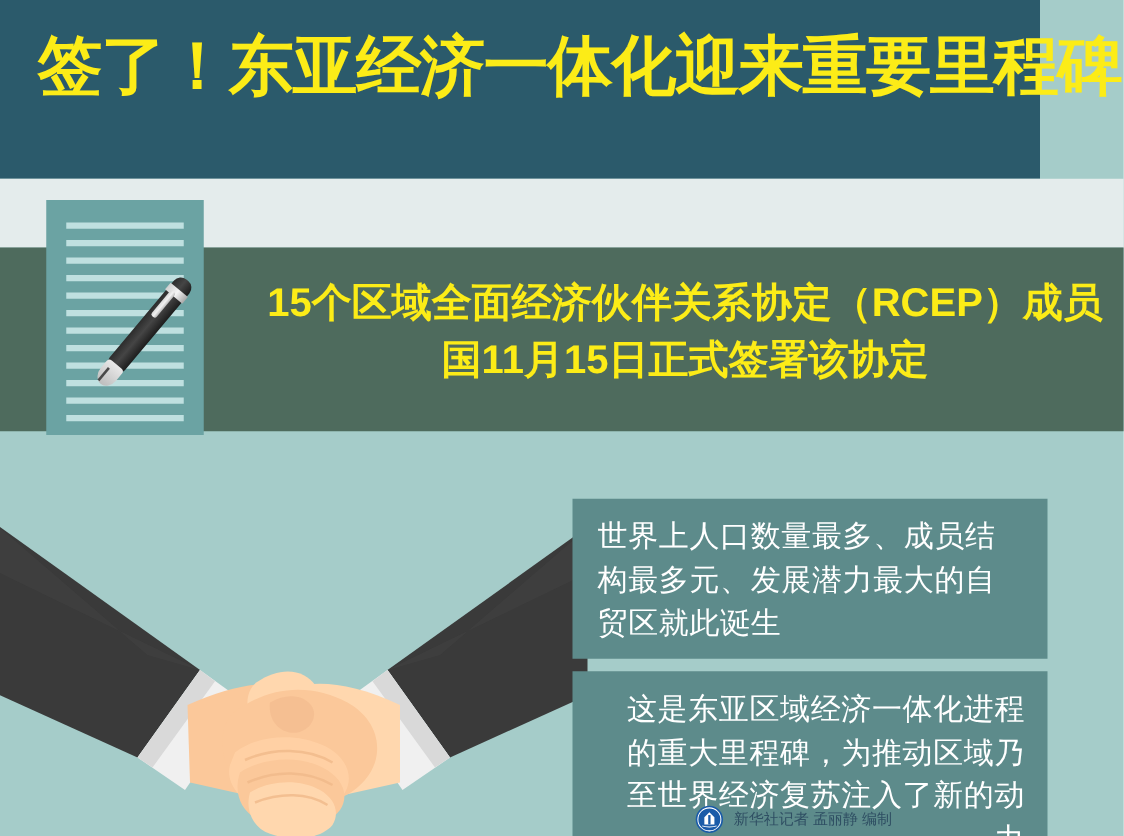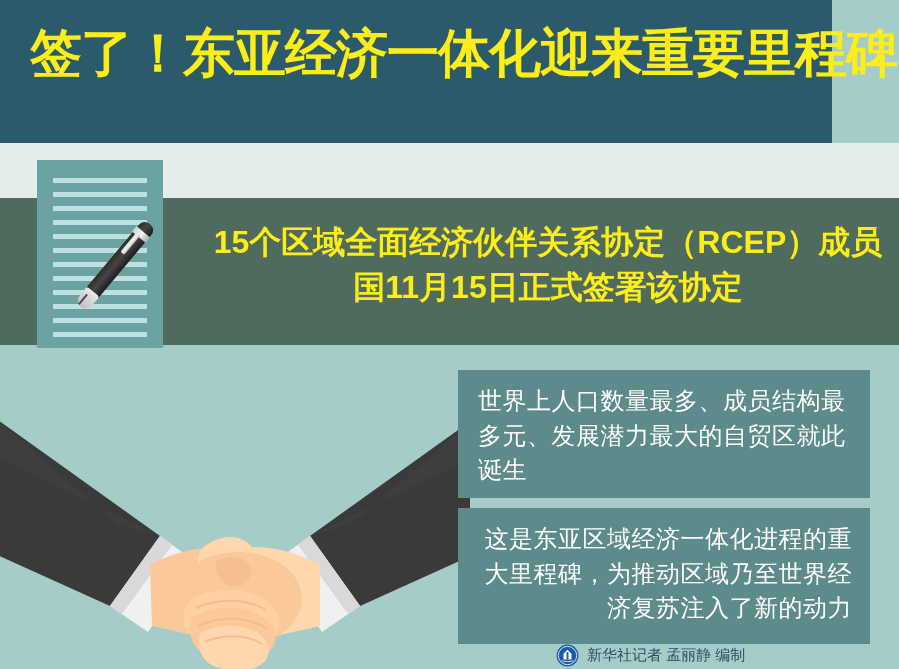--- a/index.html
+++ b/index.html
@@ -111,46 +111,47 @@
   #handshake {
     position:absolute;
     left:0px; top:396px;
     width:470px; height:273px;
   }
 
   
   .callout {
     position:absolute;
     left:458px;
-    width:412px;
+    width:380px;
     background:#5d8b8b;
     color:#ffffff;
     font-size:24px;
     line-height:1.44;
     padding:14px 18px 14px 20px;
     letter-spacing:0.5px;
+    margin-top:29px;
   }
   #callout-1 { top:370px; height:128px; }
   #callout-2 { top:508px; height:136px;text-align:right; }
 
   
   #credit {
     position:absolute;
     left:556px; top:643px;
     height:24px;
     display:flex;
     align-items:center;
     gap:8px;
   }
   #credit-logo {
     width:23px; height:23px;
     flex:0 0 auto;
   }
   #credit-text {
-    font-size:15px;
+    font-size:12px;
     color:#2f4f63;
     white-space:nowrap;
   }
 </style>
 </head>
 <body>
 
 <div id="page">
 
   <div id="header">

